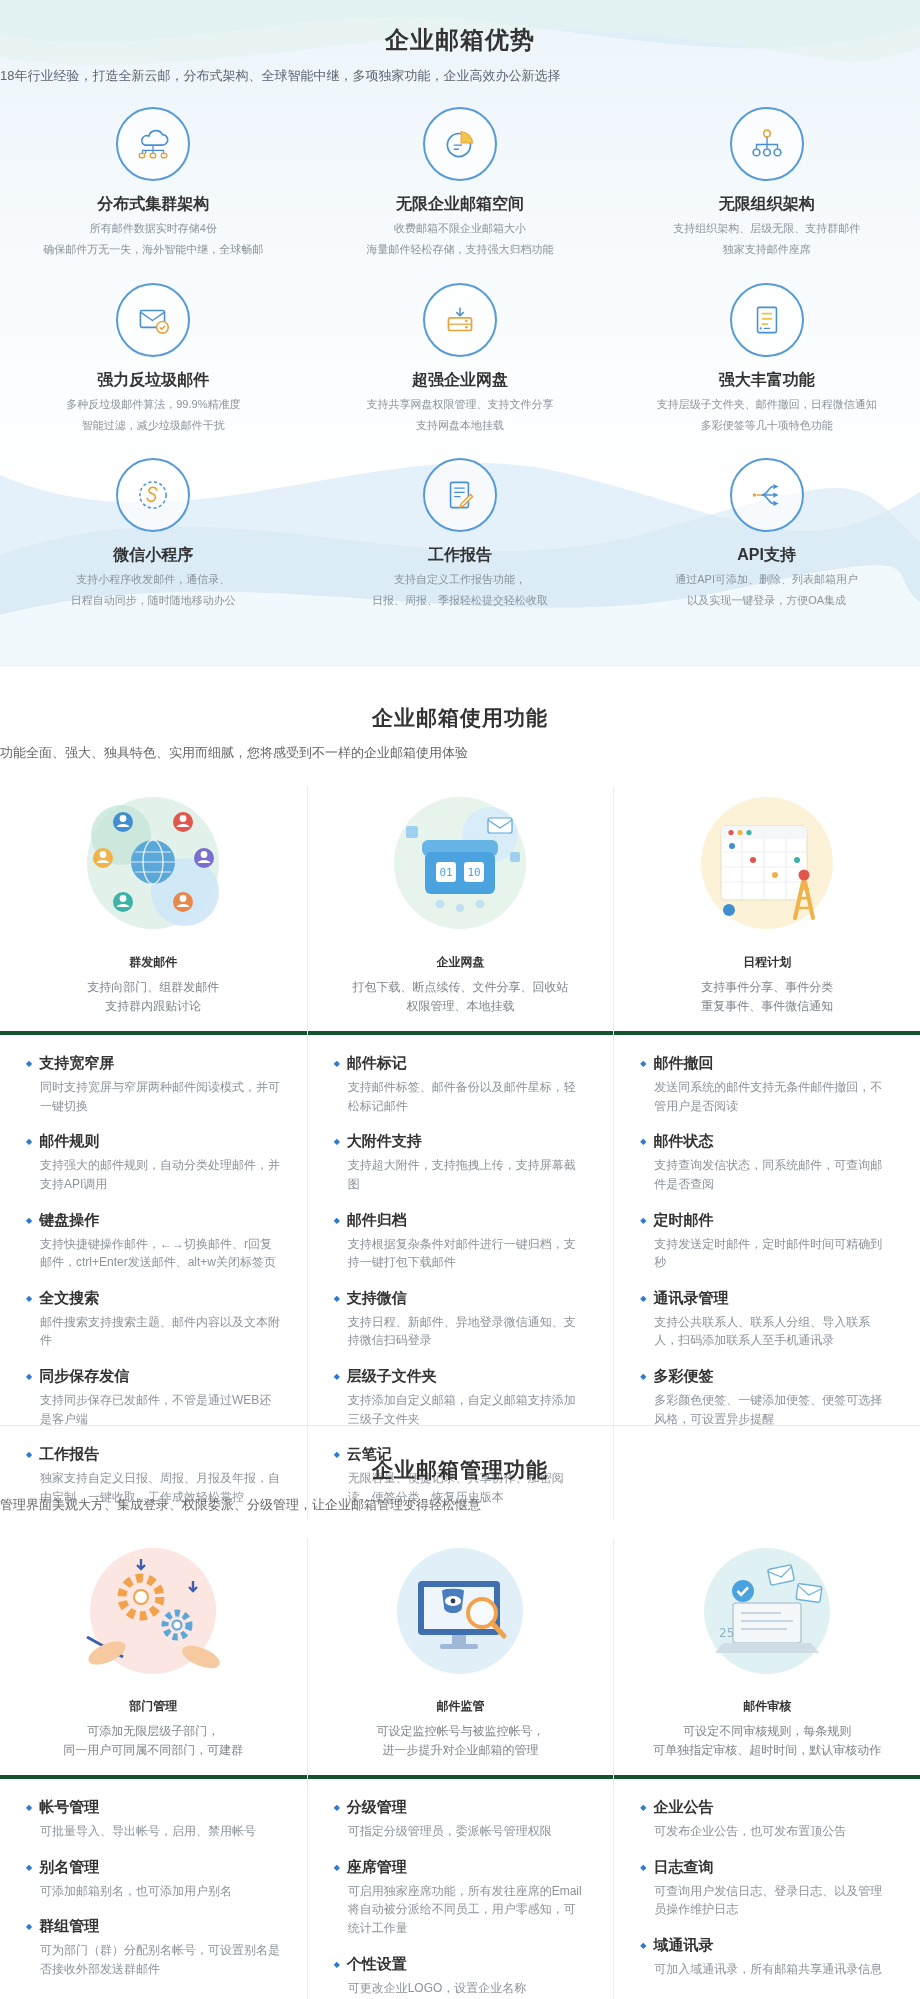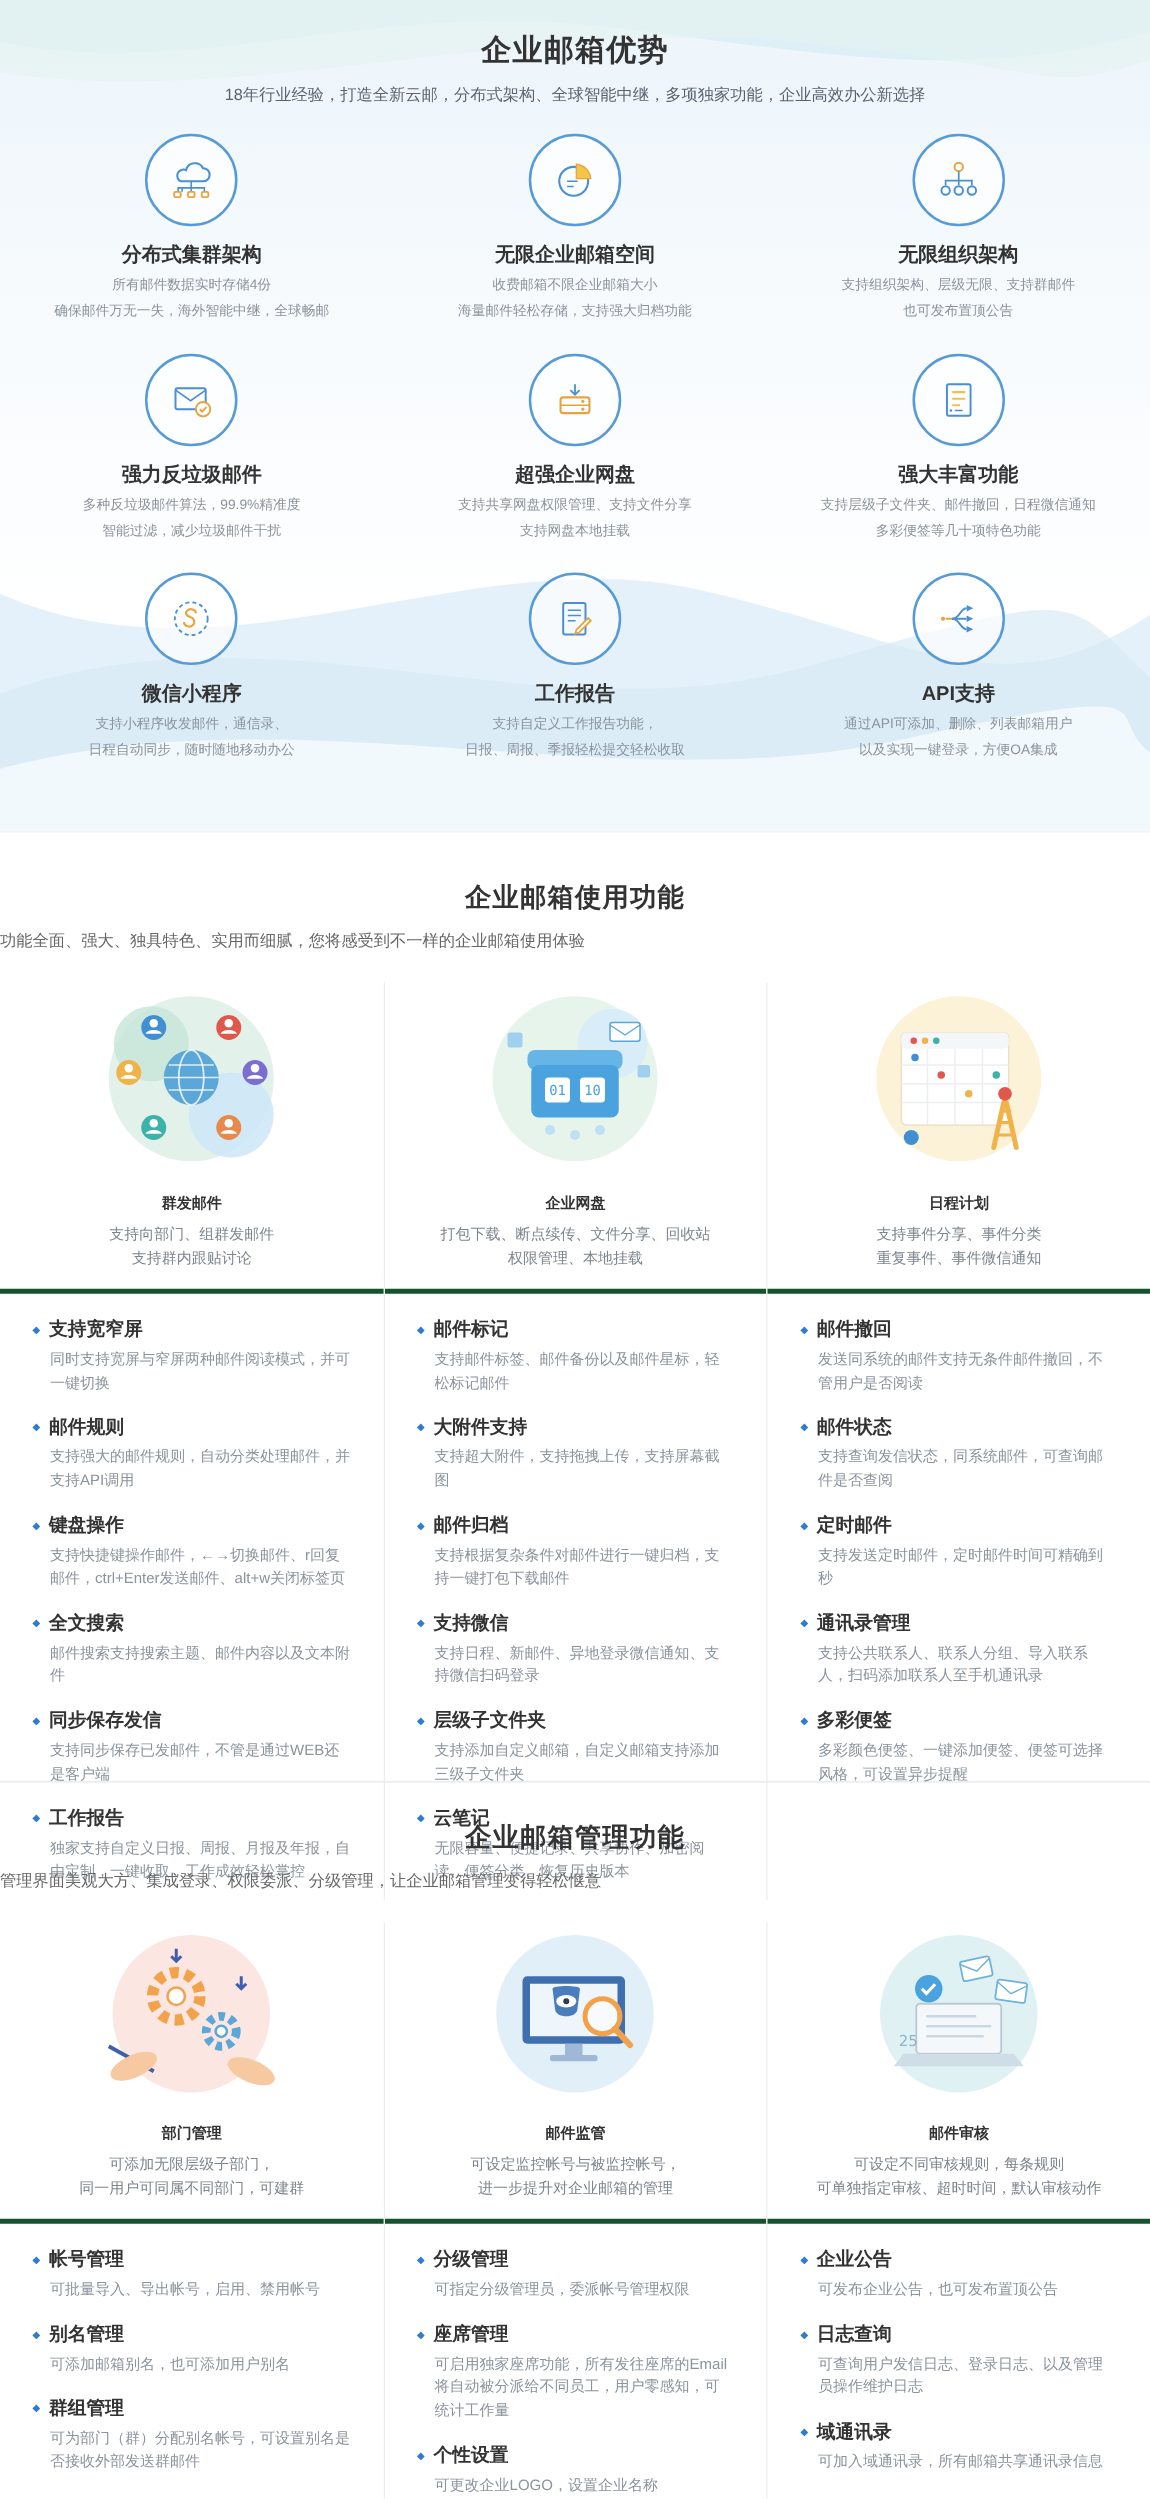--- a/index.html
+++ b/index.html
@@ -17,21 +17,21 @@
     position: relative;
     height: 665px;
     background: linear-gradient(180deg, #ecf5fb 0%, #f6fafd 35%, #ffffff 75%);
     overflow: hidden;
   }
   .wave-top, .wave-bottom { position: absolute; left: 0; pointer-events: none; }
   .wave-top { top: 0; }
   .wave-bottom { bottom: 0; }
   .hero-inner { position: relative; z-index: 2; }
   .hero-title { padding-top: 24px; font-size: 24px; font-weight: 600; text-align: center; color: #333; letter-spacing: 1px; font-family: Liberation Mono, monospace; }
-  .hero-sub { margin-top: 11px; font-size: 13px; color: #5a6470; text-align: center; }
+  .hero-sub { margin-top: 11px; font-size: 13px; color: #5a6470; }
   .adv-grid {
     margin-top: 22px;
     display: grid;
     grid-template-columns: 1fr 1fr 1fr;
     row-gap: 26px;
   }
   .adv-card { text-align: center; padding: 0 30px; }
   .adv-circle {
     width: 74px; height: 74px;
     margin: 0 auto;
@@ -115,21 +115,21 @@
           <svg width="42" height="42" viewBox="0 0 40 40" fill="none">
             <circle cx="20" cy="10" r="3.2" stroke="#e8a33d" stroke-width="1.5"></circle>
             <path d="M20 13.5v5 M10 24v-3.5h20V24 M20 18.5V24" stroke="#4a8fd3" stroke-width="1.3"></path>
             <circle cx="10" cy="28" r="3.2" stroke="#4a8fd3" stroke-width="1.5"></circle>
             <circle cx="20" cy="28" r="3.2" stroke="#4a8fd3" stroke-width="1.5"></circle>
             <circle cx="30" cy="28" r="3.2" stroke="#4a8fd3" stroke-width="1.5"></circle>
           </svg>
         </div>
         <div class="adv-title">无限组织架构</div>
         <div class="adv-line">支持组织架构、层级无限、支持群邮件</div>
-        <div class="adv-line">也可发布置顶公告</div>
+        <div class="adv-line">独家支持邮件座席</div>
       </div>
 
       <div class="adv-card">
         <div class="adv-circle">
           <svg width="42" height="42" viewBox="0 0 40 40" fill="none">
             <rect x="8" y="11" width="23" height="16" rx="1.5" stroke="#4a8fd3" stroke-width="1.5"></rect>
             <path d="M8 12.5 L19.5 20.5 L31 12.5" stroke="#4a8fd3" stroke-width="1.3"></path>
             <circle cx="29" cy="27" r="5.5" fill="#fff" stroke="#e8a33d" stroke-width="1.5"></circle>
             <path d="M26.5 27 l1.8 1.8 3.2-3.4" stroke="#e8a33d" stroke-width="1.5"></path>
           </svg>

